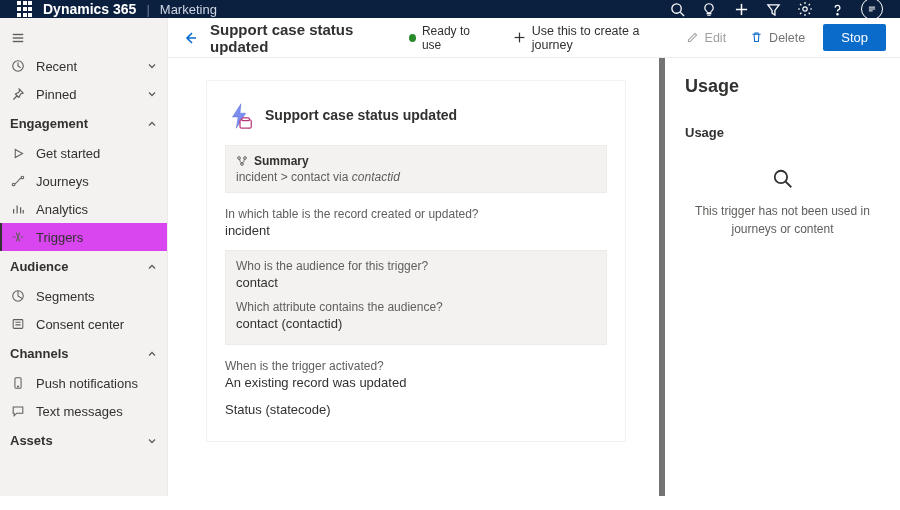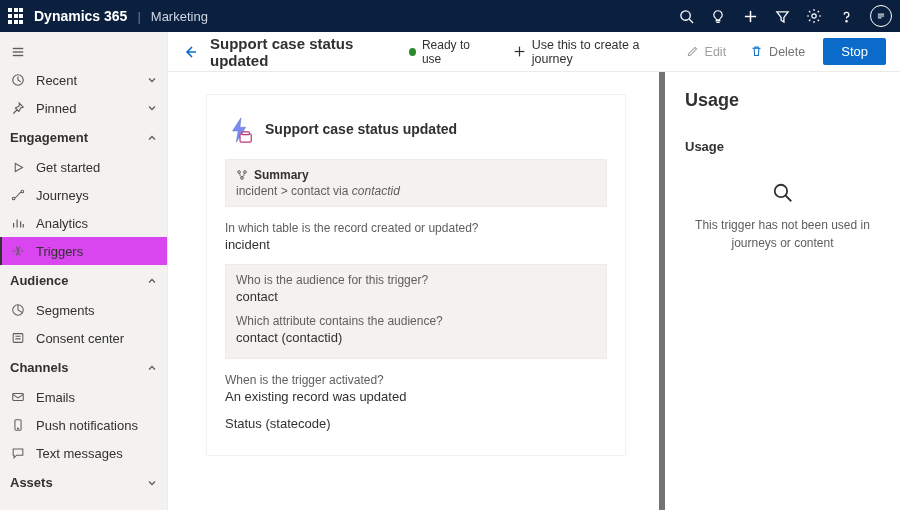--- a/index.html
+++ b/index.html
@@ -8,26 +8,26 @@
     font-family: "Segoe UI", -apple-system, BlinkMacSystemFont, sans-serif;
     font-size: 13px;
     color: #323130;
     background: #fff;
     width: 900px;
     height: 510px;
     overflow: hidden;
   }
   
   .topbar {
-    height: 32px;
+    height: 18px;
     background: #0b1f3f;
     color: #fff;
     display: flex;
     align-items: center;
-    padding: 0 8px;
+    padding: 0 17px;
   }
   .waffle { width: 16px; height: 16px; display:flex; flex-wrap:wrap; gap:1.5px; margin-right:10px; cursor:pointer;}
   .waffle span { width:4px; height:4px; background:#fff; }
   .brand { font-weight:600; font-size:14px; }
   .brand-sep { margin: 0 10px; color:#6b7a99; }
   .brand-sub { font-size:13px; color:#cfd6e4; }
   .topbar-spacer { flex:1; }
   .top-icons { display:flex; gap:16px; align-items:center; }
   .top-icon { width:16px; height:16px; display:flex; align-items:center; justify-content:center; cursor:pointer; color:#fff;}
   .avatar-ring { width:22px; height:22px; border-radius:50%; border:1.5px solid #fff; display:flex; align-items:center; justify-content:center; font-size:12px;}
@@ -251,29 +251,20 @@
       <span>Channels</span>
       <span>
         <svg width="10" height="10" viewBox="0 0 10 10" stroke="#605e5c" stroke-width="1.3" fill="none">
             <path d="M2 6.5l3-3 3 3"></path>
           </svg>
       </span>
     </div>
     <div class="side-btn">
       <span class="side-icon">
         <svg width="14" height="14" viewBox="0 0 16 16" stroke="#605e5c" stroke-width="1.2" fill="none">
-            <rect x="2" y="4" width="12" height="8" rx="1"></rect>
-            <path d="M2 5l6 4 6-4"></path>
-          </svg>
-      </span>
-      <span>Emails</span>
-    </div>
-    <div class="side-btn">
-      <span class="side-icon">
-        <svg width="14" height="14" viewBox="0 0 16 16" stroke="#605e5c" stroke-width="1.2" fill="none">
             <rect x="4.5" y="2" width="7" height="12" rx="1.2"></rect>
             <circle cx="8" cy="12" r="0.6"></circle>
           </svg>
       </span>
       <span>Push notifications</span>
     </div>
     <div class="side-btn">
       <span class="side-icon">
         <svg width="14" height="14" viewBox="0 0 16 16" stroke="#605e5c" stroke-width="1.2" fill="none">
             <path d="M2.5 3.5h11v7h-7l-3 3v-3h-1z"></path>

